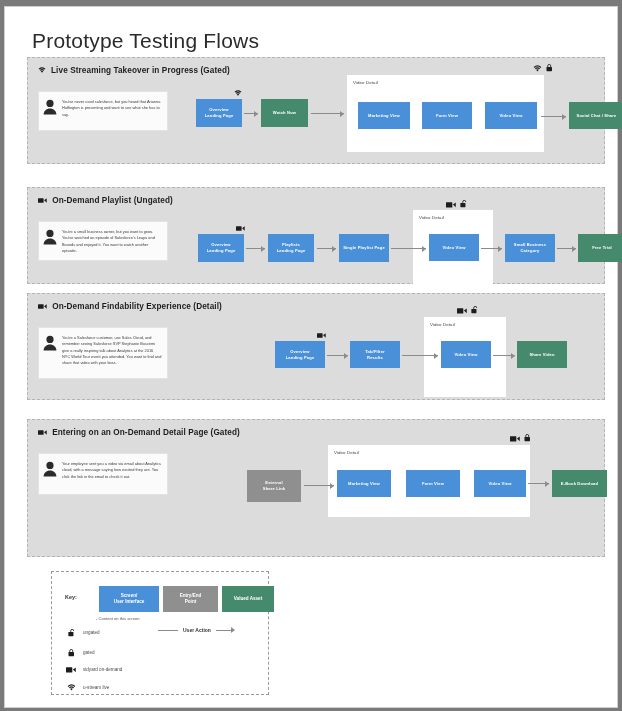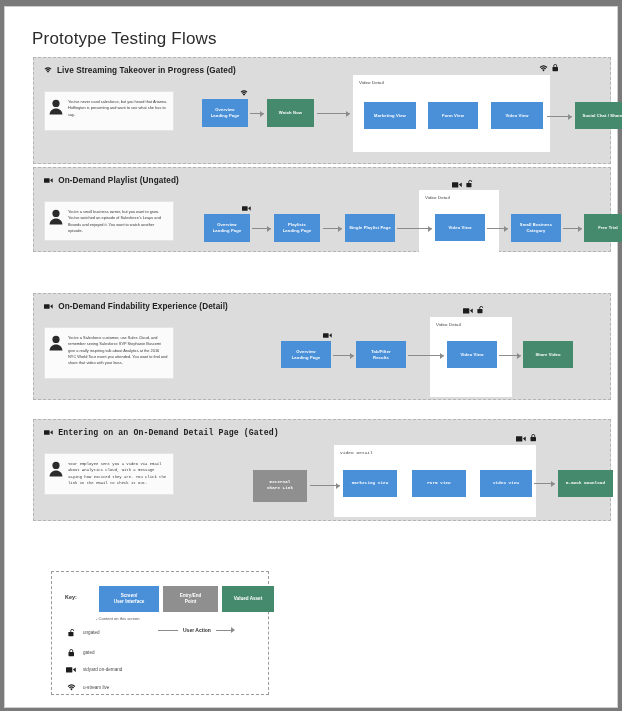--- a/index.html
+++ b/index.html
@@ -11,30 +11,29 @@
     overflow:hidden;
   }
   .page {
     position:absolute; left:4px; top:6px;
     width:614px; height:702px;
     background:#ffffff;
     border:1px solid #cfcfcf;
   }
   .page-title {
     position:absolute; left:27px; top:22px;
-    font-size:17px; color:#2b2b2b; font-weight:400;
+    font-size:21px; color:#2b2b2b; font-weight:400;
     letter-spacing:0.2px;
   }
 
   
   .section {
     position:absolute; left:22px; width:578px;
     background:#dcdcdc;
     border:1px dashed #b4b4b4;
-    margin-left:6px;
   }
   .sec-head {
     position:absolute; left:10px; top:8px;
     display:flex; align-items:center; gap:5px;
     font-size:8.2px; font-weight:bold; color:#1d1d1d;
     letter-spacing:0.1px;
   }
 
   
   .persona {
@@ -206,21 +205,21 @@
         <div class="node n-blue" style="left:394px;top:44px;width:50px;height:27px">
           <span>Form View</span>
         </div>
         <div class="node n-blue" style="left:457px;top:44px;width:52px;height:27px">
           <span>Video View</span>
         </div>
         <div class="node n-green" style="left:541px;top:44px;width:55px;height:27px">
           <span>Social Chat / Share</span>
         </div>
       </div>
-      <div class="section" style="top: 160px; height: 85px;">
+      <div class="section" style="top: 180px; height: 97px;">
         <div class="sec-head">
       <span>
             <svg width="9.2" height="6.4" viewBox="0 0 18 12">
       <rect x="0" y="2" width="11" height="9" rx="1" fill="#1d1d1d"></rect>
       <path d="M12 6 17 2.2v8.6z" fill="#1d1d1d"></path>
     </svg>
           </span>
       <span>On-Demand Playlist (Ungated)</span>
     </div>
         <div class="persona" style="left:10px;top:33px;width:130px;min-height:40px">
@@ -358,21 +357,21 @@
         <div class="node n-blue" style="left:322px;top:47px;width:50px;height:27px">
           <span>Tab/Filter<br>Results</span>
         </div>
         <div class="node n-blue" style="left:413px;top:47px;width:50px;height:27px">
           <span>Video View</span>
         </div>
         <div class="node n-green" style="left:489px;top:47px;width:50px;height:27px">
           <span>Share Video</span>
         </div>
       </div>
-      <div class="section" style="top: 412px; height: 102px; font-family: Liberation Mono, monospace;">
+      <div class="section" style="top: 412px; height: 138px;">
         <div class="sec-head">
       <span>
             <svg width="9.2" height="6.4" viewBox="0 0 18 12">
       <rect x="0" y="2" width="11" height="9" rx="1" fill="#1d1d1d"></rect>
       <path d="M12 6 17 2.2v8.6z" fill="#1d1d1d"></path>
     </svg>
           </span>
       <span>Entering on an On-Demand Detail Page (Gated)</span>
     </div>
         <div class="persona" style="left:10px;top:33px;width:130px;min-height:42px">

